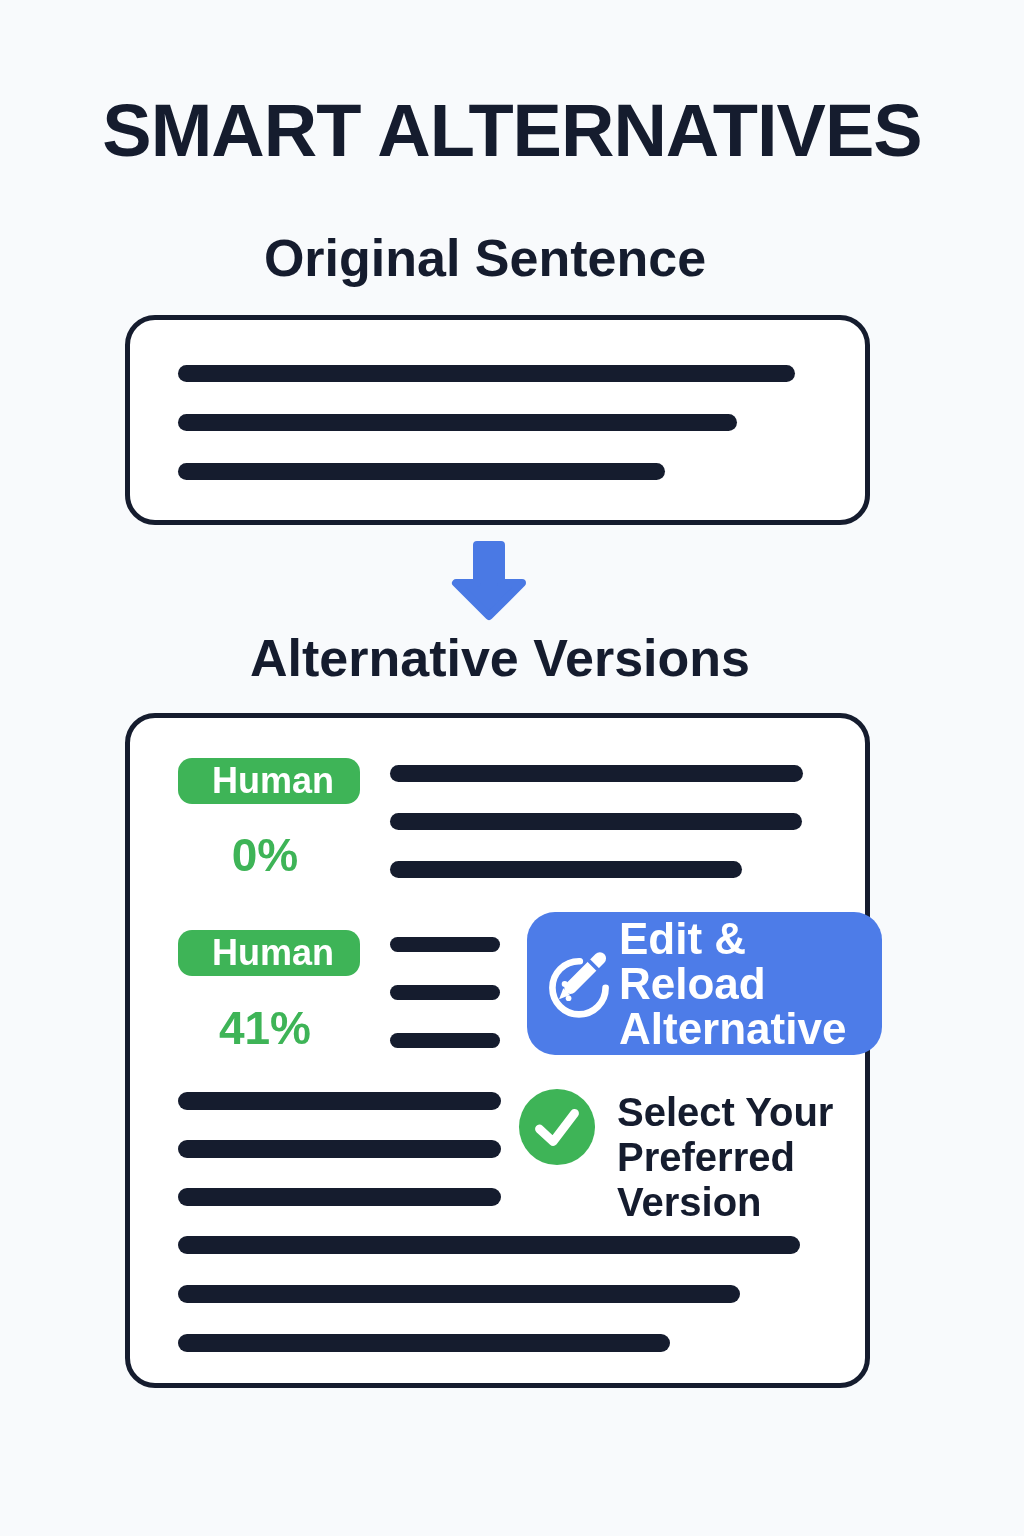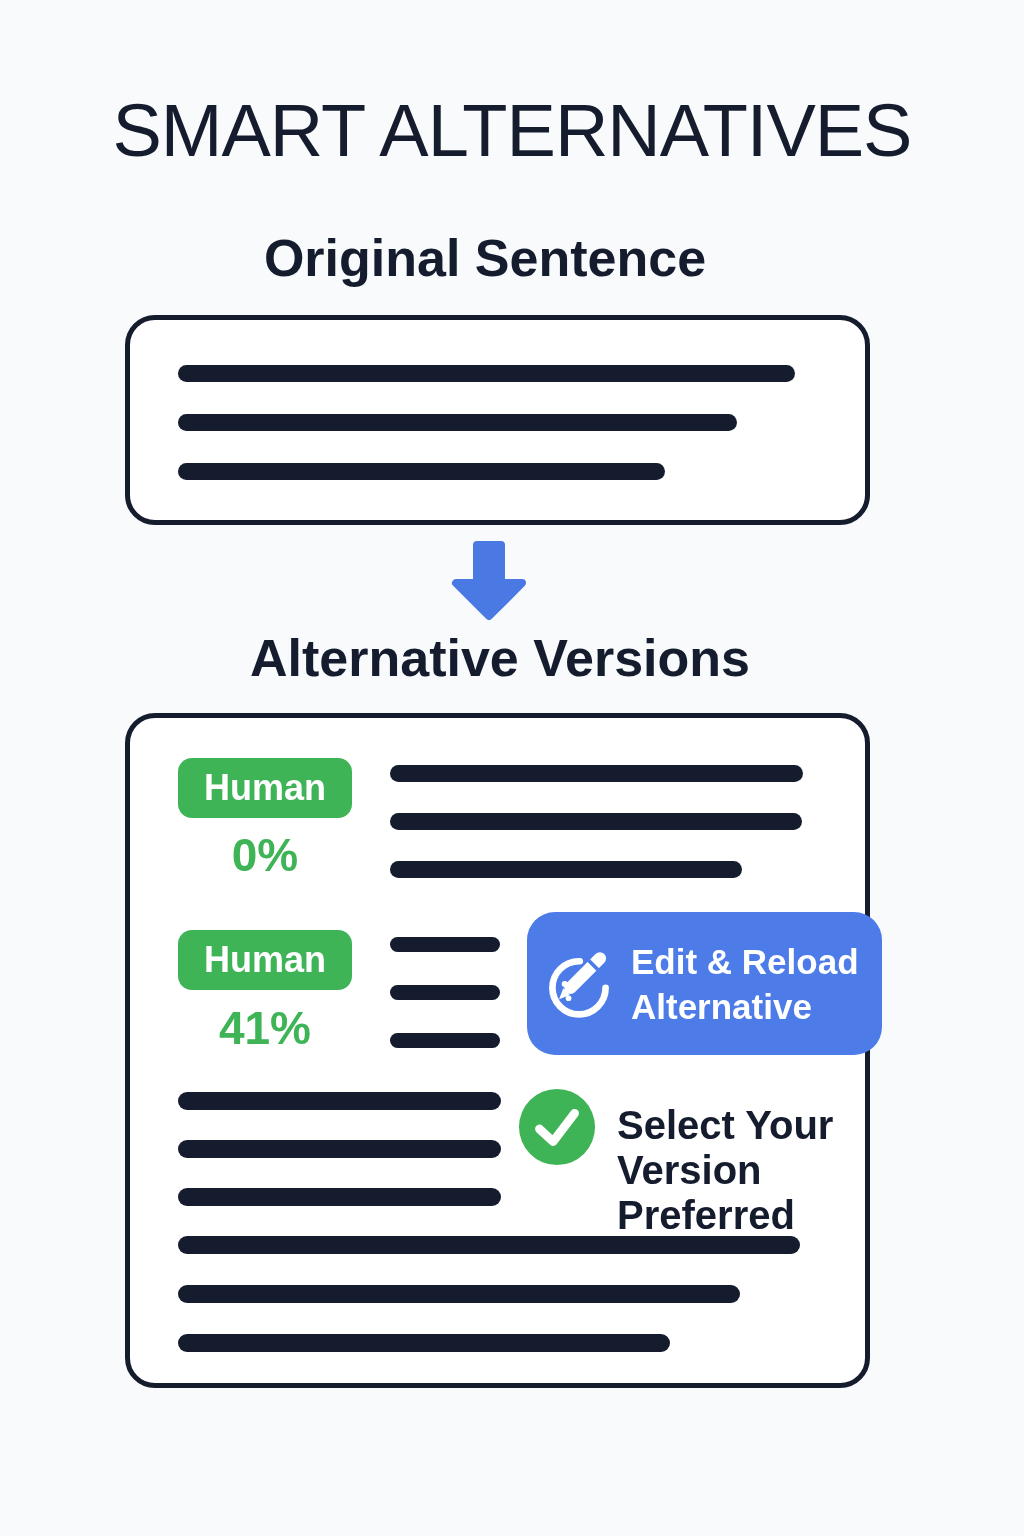--- a/index.html
+++ b/index.html
@@ -15,64 +15,64 @@
     width:1024px;height:1536px;
     background:var(--bg);
     font-family:"Liberation Sans", sans-serif;
     position:relative;
     overflow:hidden;
   }
   .abs{position:absolute;}
   .page-title{
     left:0;top:88px;width:1024px;
     text-align:center;
-    font-size:74px;font-weight:400;
+    font-size:74px;font-weight:700;
     letter-spacing:-1px;
     color:var(--dark);
   }
   .section-heading{
     width:1024px;text-align:center;
     font-size:52px;font-weight:700;
     color:var(--dark);
   }
   .card{
     background:var(--card);
     border:5px solid var(--dark);
     border-radius:30px;
   }
   .bar{
     position:absolute;
     height:17px;border-radius:10px;
     background:var(--dark);
   }
   .badge{
     position:absolute;
-    width:174px;height:60px;
+    width:174px;height:46px;
     background:var(--green);
     border-radius:14px;
     color:#ffffff;font-size:36px;font-weight:700;
-    display:flex;align-items:center;justify-content:center;
+    display:flex;align-items:center;justify-content:center;padding-left:8px;
   }
   .score{
     position:absolute;width:174px;
     text-align:center;
     color:var(--green);
     font-size:46px;font-weight:700;
   }
   .edit-btn{
     position:absolute;
     left:397px;top:194px;width:355px;height:143px;
     background:var(--blue);
     border-radius:28px;
     display:flex;align-items:center;
     color:#ffffff;
   }
   .edit-btn .txt{
-    font-size:35px;font-weight:700;line-height:45px;
-    margin-left:14px;
+    font-size:44px;font-weight:700;line-height:45px;
+    margin-left:2px;
   }
   .check-circle{
     position:absolute;
     left:388px;top:370px;width:78px;height:78px;
   }
   .select-note{
     position:absolute;
     left:487px;top:372px;
     font-size:40px;font-weight:700;line-height:45px;
     color:var(--dark);
@@ -139,21 +139,21 @@
   <div class="bar" style="left:48px;top:422px;width:323px;height:18px;"></div>
   <div class="bar" style="left:48px;top:470px;width:323px;height:18px;"></div>
 
   <div class="check-circle">
     <svg width="78" height="78" viewBox="0 0 80 80">
       <circle cx="40" cy="40" r="39" fill="#3eb457"></circle>
       <path d="M22,42 L36,55 L58,26" fill="none" stroke="#ffffff" stroke-width="9" stroke-linecap="round" stroke-linejoin="round"></path>
     </svg>
   </div>
   <div class="select-note">
-    <span style="display:block;margin-top:13px;">Select Your</span>
+    <span style="display:block;">Select Your</span>
+    <span style="display:block;">Preferred</span>
     <span style="display:block;">Version</span>
-    <span style="display:block;">Preferred</span>
   </div>
 
   <div class="bar" style="left:48px;top:518px;width:622px;height:18px;"></div>
   <div class="bar" style="left:48px;top:567px;width:562px;height:18px;"></div>
   <div class="bar" style="left:48px;top:616px;width:492px;height:18px;"></div>
 </div>
 
 </body></html>

